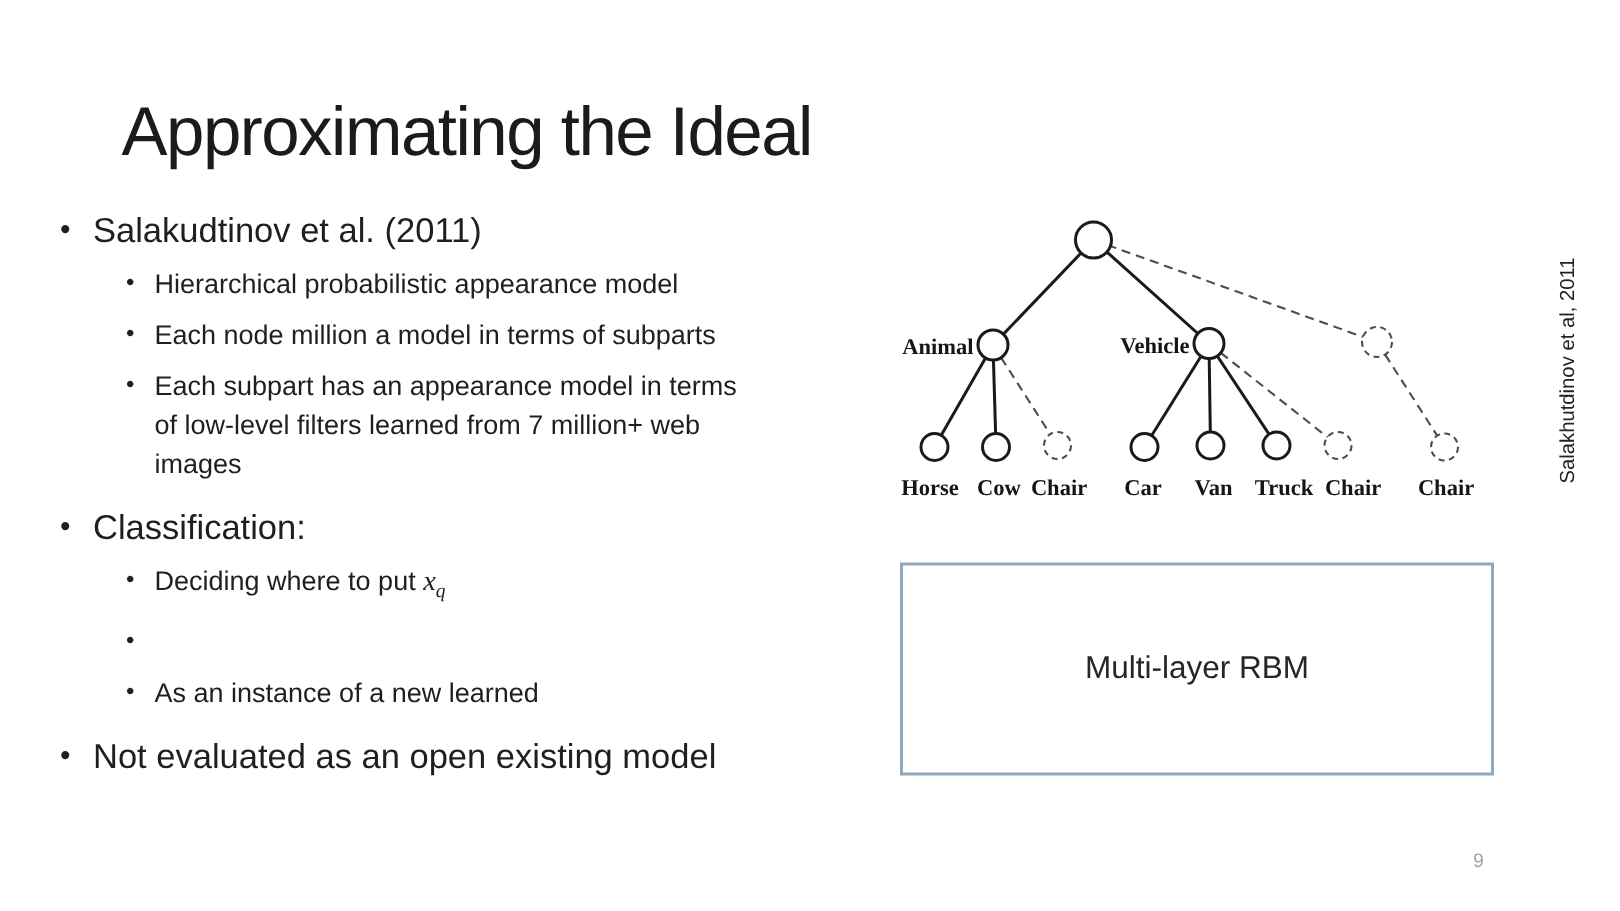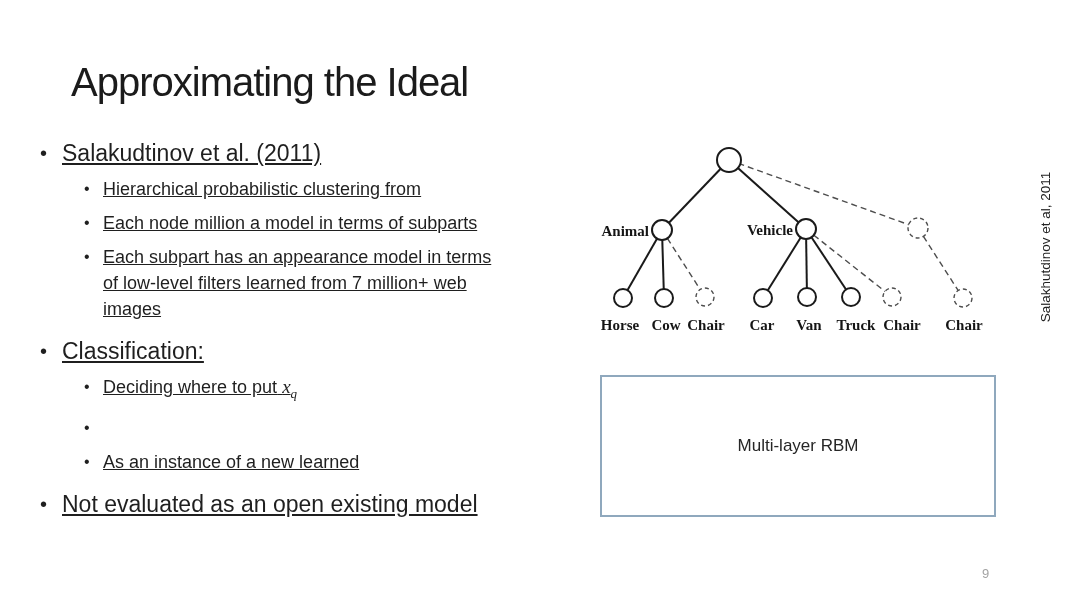--- a/index.html
+++ b/index.html
@@ -4,49 +4,49 @@
 <style>
   html,body{margin:0;padding:0;}
   body{
     width:1080px;height:607px;background:#ffffff;overflow:hidden;position:relative;
     font-family:"Liberation Sans", sans-serif;color:#1f1f1f;
   }
   .slide{position:absolute;inset:0;background:#ffffff;}
 
   
   .title{
-    position:absolute;left:71px;top:60px;width:560px;
-    font-size:40px;font-weight:400;letter-spacing:-1px;color:#1b1b1b;
+    position:absolute;left:81px;top:60px;width:560px;
+    font-size:46px;font-weight:400;letter-spacing:-1px;color:#1b1b1b;
     font-family:"Liberation Sans", sans-serif;
   }
 
   
   .bullets{position:absolute;left:0;top:138px;width:545px;}
   .row{display:flex;align-items:flex-start;}
   .row.l1{margin-top:14px;padding-left:40px;font-size:23px;line-height:30px;}
   .row.l2{margin-top:8px;padding-left:84px;font-size:18px;line-height:26px;}
   .row:first-child{margin-top:0;}
   .dot{flex:0 0 auto;}
   .l1 .dot{width:22px;font-size:20px;line-height:30px;}
   .l2 .dot{width:19px;font-size:16px;line-height:26px;}
-  .txt{flex:0 1 auto;text-decoration:underline;}
+  .txt{flex:0 1 auto;}
   .l2 .txt{max-width:400px;}
   .math{font-family:"Liberation Serif", serif;font-style:italic;font-size:19px;}
   .math sub{font-size:13px;font-style:italic;}
 
   
   .tree-svg{position:absolute;left:560px;top:128px;width:450px;height:218px;}
   .tree-label{font-family:"Liberation Serif", serif;font-weight:bold;font-size:15px;fill:#151515;}
 
   
   .rbm-box{
     position:absolute;left:600px;top:375px;width:396px;height:142px;
     border:2px solid #8fa8bd;box-sizing:border-box;
     display:flex;align-items:center;justify-content:center;
-    font-size:17px;color:#262626;background:#ffffff;
+    font-size:21px;color:#262626;background:#ffffff;
   }
 
   
   .citation{
     position:absolute;left:1045px;top:247px;
     transform:translate(-50%,-50%) rotate(-90deg);
     white-space:nowrap;font-size:13.5px;color:#222222;
   }
 
   
@@ -59,21 +59,21 @@
 
   <div class="title">Approximating the Ideal</div>
 
   <div class="bullets">
     <div class="row l1">
       <span class="dot">•</span>
       <span class="txt">Salakudtinov et al. (2011)</span>
     </div>
     <div class="row l2">
       <span class="dot">•</span>
-      <span class="txt">Hierarchical probabilistic clustering from</span>
+      <span class="txt">Hierarchical probabilistic appearance model</span>
     </div>
     <div class="row l2">
       <span class="dot">•</span>
       <span class="txt">Each node million a model in terms of subparts</span>
     </div>
     <div class="row l2">
       <span class="dot">•</span>
       <span class="txt">Each subpart has an appearance model in terms of low-level filters learned from 7 million+ web images</span>
     </div>
     <div class="row l1">

